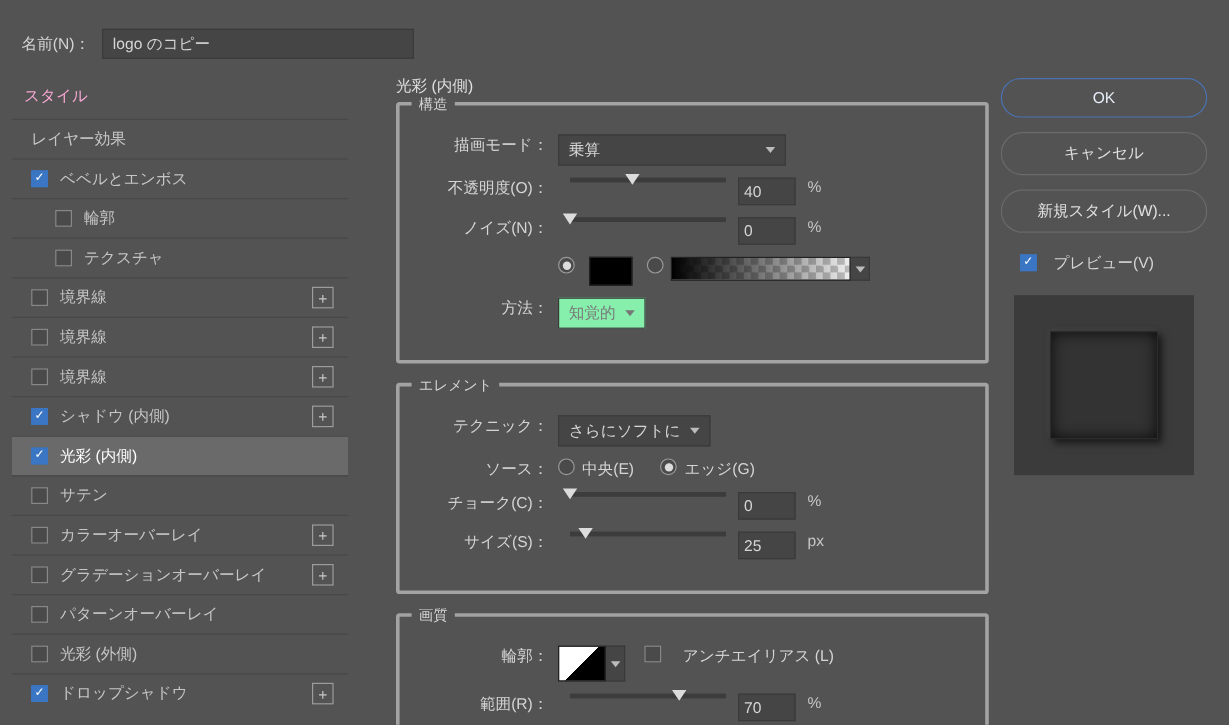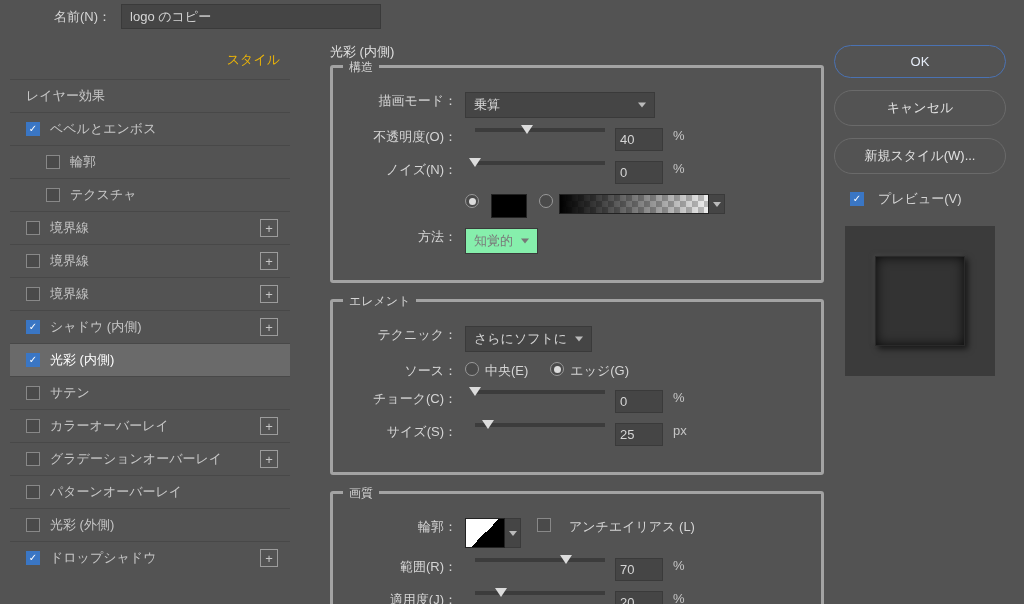--- a/index.html
+++ b/index.html
@@ -8,22 +8,21 @@
   color: #d5d5d5;
   font-family: "Hiragino Kaku Gothic Pro", "Meiryo", sans-serif;
   font-size: 13px;
   width: 1024px;
   height: 604px;
   overflow: hidden;
 }
 .top-row {
   display: flex;
   align-items: center;
-  padding: 4px 12px 4px 18px;
-  margin-left: 36px;
+  padding: 24px 12px 4px 18px;
 }
 .top-row .label { margin-right: 10px; }
 .name-input {
   background: #454545;
   border: 1px solid #3a3a3a;
   color: #d5d5d5;
   padding: 4px 8px;
   width: 260px;
   font-size: 13px;
 }
@@ -31,22 +30,21 @@
   display: flex;
   padding: 0 10px;
 }
 .sidebar {
   width: 280px;
   background: #535353;
   margin-top: 8px;
 }
 .sidebar-header {
   padding: 10px 10px;
-  color: #eab308;
-  text-align: right;
+  color: #f9a8d4;
 }
 .style-item {
   display: flex;
   align-items: center;
   padding: 7px 8px 7px 16px;
   border-top: 1px solid #484848;
   color: #c6c6c6;
   position: relative;
   cursor: default;
 }

